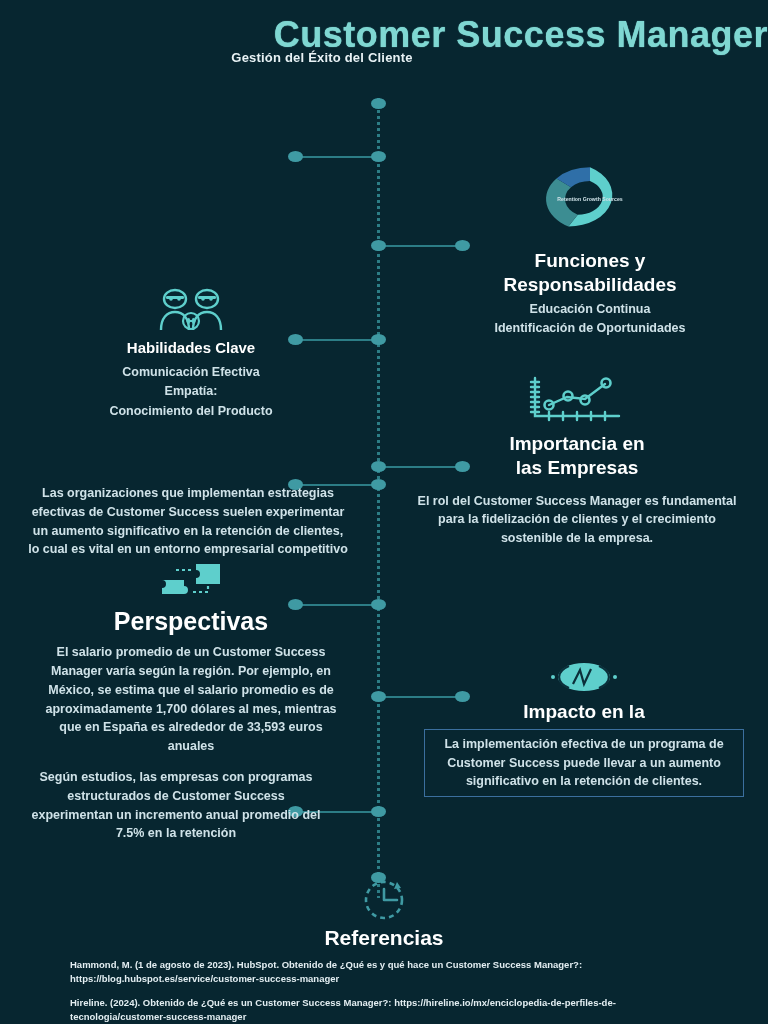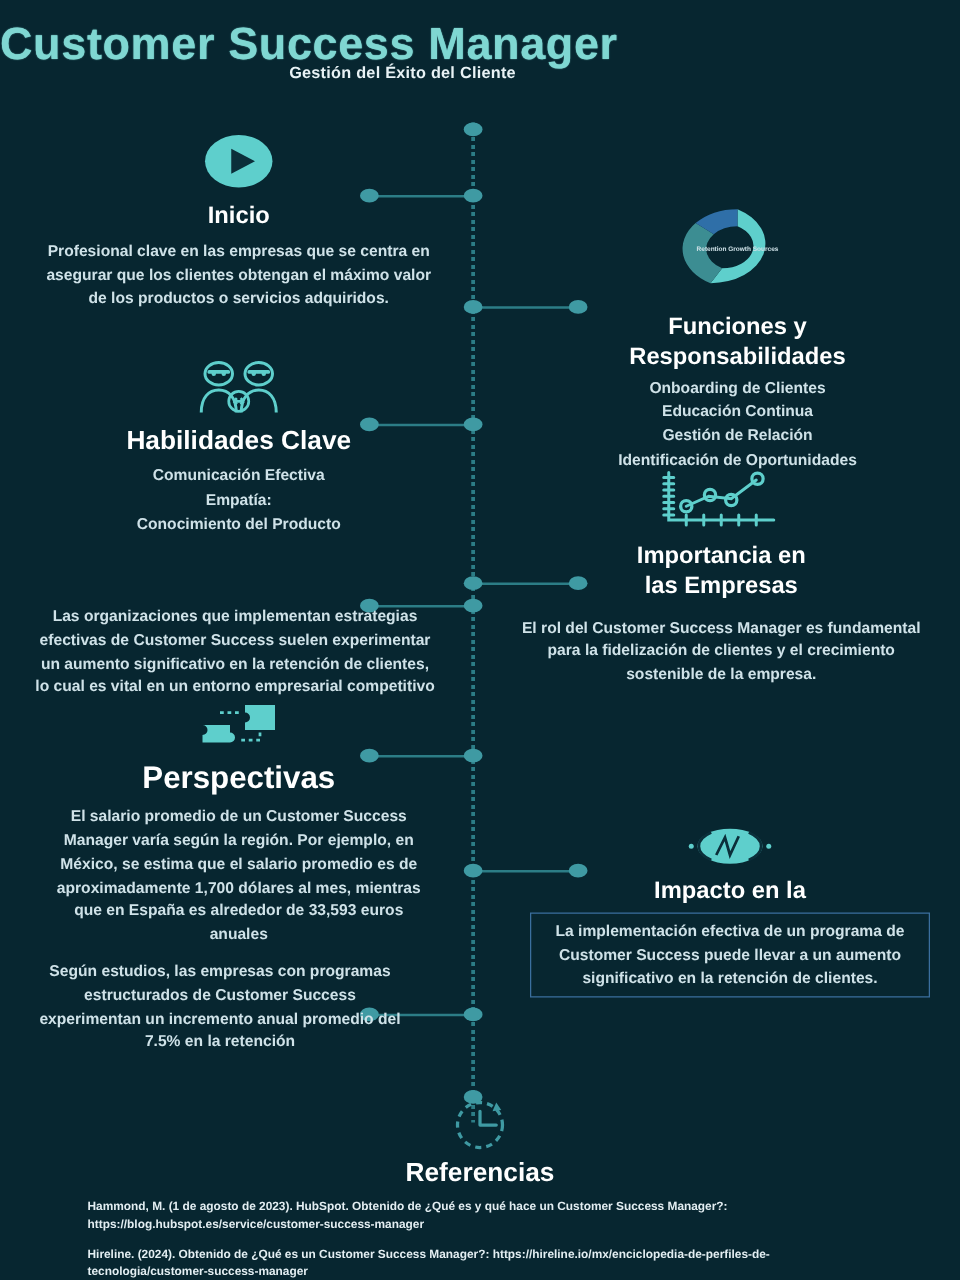--- a/index.html
+++ b/index.html
@@ -8,21 +8,21 @@
     background:#072630;
     font-family:"Liberation Sans", sans-serif;
     color:#dfe9ee;
     overflow:hidden;
     position:relative;
   }
   .page{position:relative;width:768px;height:1024px;}
 
   
   .title{
-    position:absolute;top:14px;left:0;width:768px;text-align:left;
+    position:absolute;top:14px;left:0;width:768px;text-align:right;
     font-size:36px;font-weight:bold;color:#7fd7d2;letter-spacing:.5px;
     text-shadow:0 0 1px #7fd7d2;
   }
   .subtitle{
     position:absolute;top:50px;left:0;width:644px;text-align:center;
     font-size:13px;font-weight:bold;color:#e8f2f5;letter-spacing:.2px;
   }
 
   
   .spine{
@@ -106,51 +106,39 @@
   <div class="connector" style="left:378px;top:696px;width:84px;"></div>
   <div class="dot" style="left:455px;top:691px;"></div>
   <div class="node" style="left:371px;top:691px;"></div>
 
   <div class="connector" style="left:295px;top:811px;width:82px;"></div>
   <div class="dot" style="left:288px;top:806px;"></div>
   <div class="node" style="left:371px;top:806px;"></div>
 
   <div class="node" style="left:371px;top:872px;"></div>
 
-  <div class="block" style="left:36px;top:106px;width:310px;">
-    <div style="text-align:center;">
-      <svg class="icon" width="58" height="46" viewBox="0 0 58 46" style="display:inline-block;">
-        <ellipse cx="29" cy="23" rx="27" ry="21" fill="#5ecfcc"></ellipse>
-        <polygon points="23,13 42,23 23,33" fill="#0b2f3a"></polygon>
-      </svg>
-    </div>
-    <div class="blk-title" style="margin-top:4px;">Inicio</div>
-    <div class="blk-body" style="margin-top:7px;">Profesional clave en las empresas que se centra en asegurar que los clientes obtengan el máximo valor de los productos o servicios adquiridos.</div>
-  </div>
 
   <div class="block" style="left:430px;top:155px;width:320px;">
     <div style="text-align:center;">
       <svg class="icon" width="150" height="88" viewBox="0 0 150 88" style="display:inline-block;">
         <g transform="translate(75,44) scale(1,0.72)">
 
           <path d="M 0,-44 A 44,44 0 0 1 -21.6,38.3 L -12.3,21.8 A 25,25 0 0 0 0,-25 Z" fill="#5ecfcc"></path>
 
           <path d="M -21.6,38.3 A 44,44 0 0 1 -33.5,-28.5 L -19.0,-16.2 A 25,25 0 0 0 -12.3,21.8 Z" fill="#3c8d92"></path>
 
           <path d="M -33.5,-28.5 A 44,44 0 0 1 0,-44 L 0,-25 A 25,25 0 0 0 -19.0,-16.2 Z" fill="#2f6fa8"></path>
         </g>
         <text x="75" y="46" text-anchor="middle" font-family="Liberation Sans, sans-serif" font-size="5.2" font-weight="bold" fill="#cfe2e8">Retention Growth Sources</text>
       </svg>
     </div>
     <div class="blk-title" style="margin-top:2px;">Funciones y</div>
     <div class="blk-title">Responsabilidades</div>
     <div style="margin-top:3px;">
-      <div class="list-line">Onboarding de Clientes</div>
       <div class="list-line">Educación Continua</div>
-      <div class="list-line">Gestión de Relación</div>
       <div class="list-line">Identificación de Oportunidades</div>
     </div>
   </div>
 
   <div class="block" style="left:36px;top:288px;width:310px;">
     <div style="text-align:center;">
       <svg class="icon" width="86" height="44" viewBox="0 0 86 44" style="display:inline-block;">
         <g fill="none" stroke="#5ecfcc" stroke-width="2.4">
           <ellipse cx="27" cy="11" rx="11" ry="9"></ellipse>
           <ellipse cx="59" cy="11" rx="11" ry="9"></ellipse>
@@ -164,21 +152,21 @@
             <circle cx="63" cy="11" r="1.8"></circle>
           <rect x="18" y="8" width="18" height="3" rx="1.2"></rect>
           <rect x="50" y="8" width="18" height="3" rx="1.2"></rect>
         </g>
         <g fill="none" stroke="#5ecfcc" stroke-width="2.2">
           <circle cx="43" cy="33" r="8"></circle>
           <path d="M39,33 h8 M39,33 l2.5,-2.5 M39,33 l2.5,2.5 M47,33 l-2.5,-2.5 M47,33 l-2.5,2.5"></path>
         </g>
       </svg>
     </div>
-    <div class="blk-title" style="margin-top:3px;font-size:21px;">Habilidades Clave</div>
+    <div class="blk-title" style="margin-top:3px;font-size:15px;">Habilidades Clave</div>
     <div style="margin-top:5px;">
       <div class="list-line">Comunicación Efectiva</div>
       <div class="list-line">Empatía:</div>
       <div class="list-line">Conocimiento del Producto</div>
     </div>
   </div>
 
   <div class="block" style="left:412px;top:374px;width:330px;">
     <div style="text-align:center;">
       <svg class="icon" width="100" height="48" viewBox="0 0 100 48" style="display:inline-block;">

